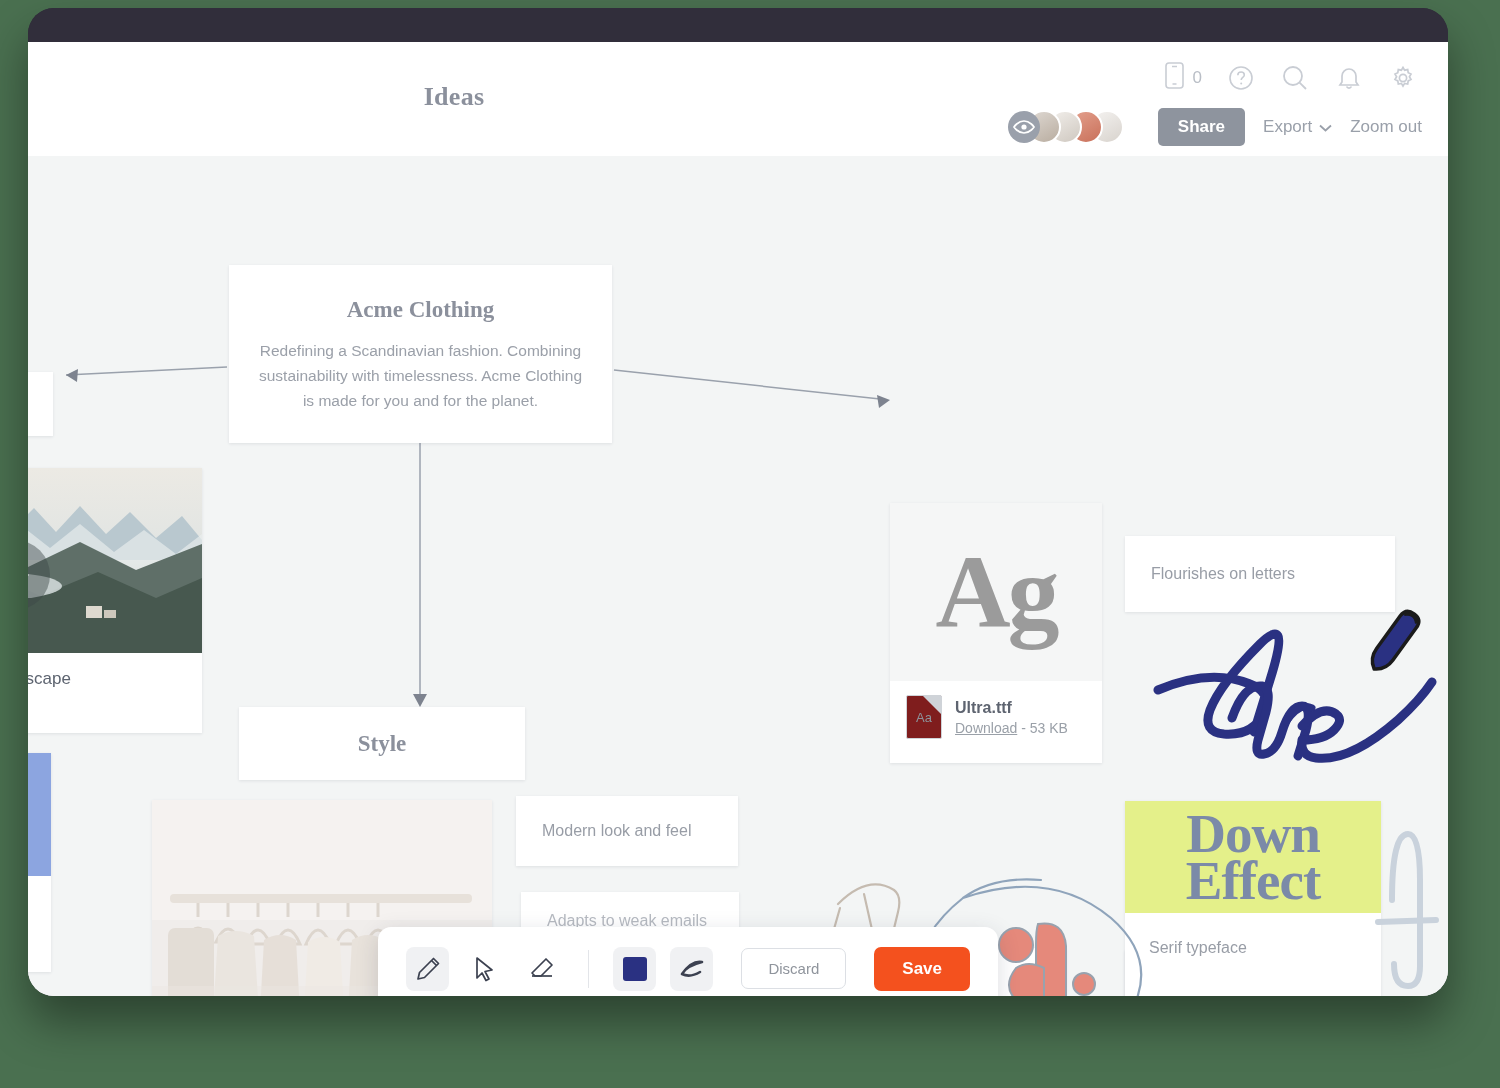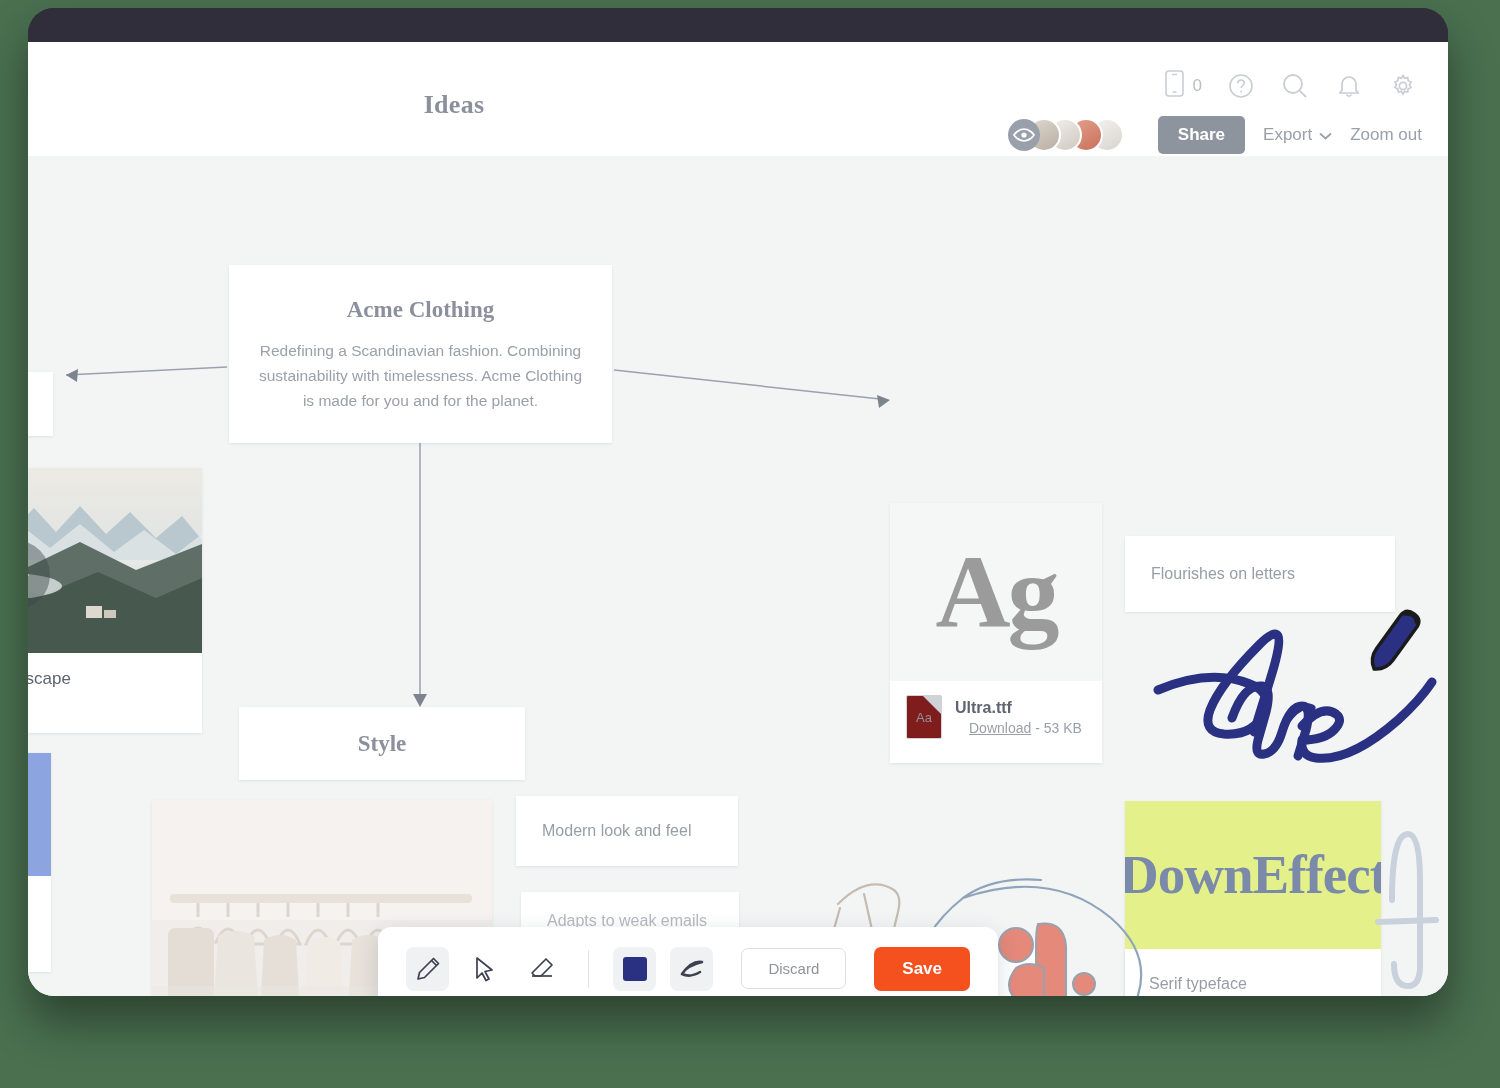--- a/index.html
+++ b/index.html
@@ -19,21 +19,21 @@
   }
   .titlebar{position:absolute;left:0;top:0;width:100%;height:34px;background:#312e3b;}
 
   
   .app{
     position:absolute;left:0;top:34px;width:1420px;height:954px;
     background:#fff;overflow:hidden;
   }
 
   
-  .header{position:absolute;left:0;top:12px;width:1420px;height:114px;background:#fff;}
+  .header{position:absolute;left:0;top:4px;width:1420px;height:114px;background:#fff;}
   .doc-title{
     position:absolute;left:0;top:36px;width:852px;text-align:center;
     font-family:"Liberation Serif", serif;font-weight:bold;font-size:26px;
     color:#8b909c;letter-spacing:.3px;
   }
   .icon-row{position:absolute;right:30px;top:16px;display:flex;align-items:center;gap:24px;}
   .icon-btn{width:30px;height:30px;display:flex;align-items:center;justify-content:center;color:#c9cdd4;}
   .icon-btn svg{display:block;}
   .phone-wrap{display:flex;align-items:center;gap:9px;color:#c9cdd4;}
   .phone-count{font-size:17px;color:#b9bec6;}
@@ -138,26 +138,26 @@
   }
   .file-row{display:flex;align-items:center;gap:13px;padding:14px 16px;}
   .file-ico{
     width:34px;height:42px;border:1.5px solid #cfd3d8;border-radius:2px;background:#7f1d1d;
     display:flex;align-items:center;justify-content:center;font-size:13px;color:#8d929a;position:relative;text-align:right;
   }
   .file-ico:after{content:"";position:absolute;right:0;top:0;border-width:9px;border-style:solid;
     border-color:#cfd3d8 #cfd3d8 transparent transparent;}
   .file-name{font-size:16px;font-weight:bold;color:#5e6470;}
   .file-sub{font-size:14px;color:#9aa0a8;margin-top:3px;}
-  .file-sub u{text-decoration:underline;margin-left:14px;}
+  .file-sub u{text-decoration:underline;}
 
   
   #down-card{left:1097px;top:645px;width:256px;height:218px;background:#fff;
     box-shadow:0 1px 3px rgba(40,50,70,.10);position:absolute;overflow:hidden;}
-  .down-art{height:148px;display:flex;flex-direction:row;align-items:center;justify-content:center;}
+  .down-art{height:112px;display:flex;flex-direction:column;align-items:center;justify-content:center;}
   .down-art span{
     font-family:"Liberation Serif", serif;font-weight:bold;font-size:55px;line-height:.86;
     letter-spacing:-1px;
   }
   .down-foot{height:70px;display:flex;align-items:center;padding:0 24px;font-size:16px;color:#989da6;}
 
   
   .sketch{position:absolute;left:0;top:0;width:1420px;height:840px;pointer-events:none;}
 
   

